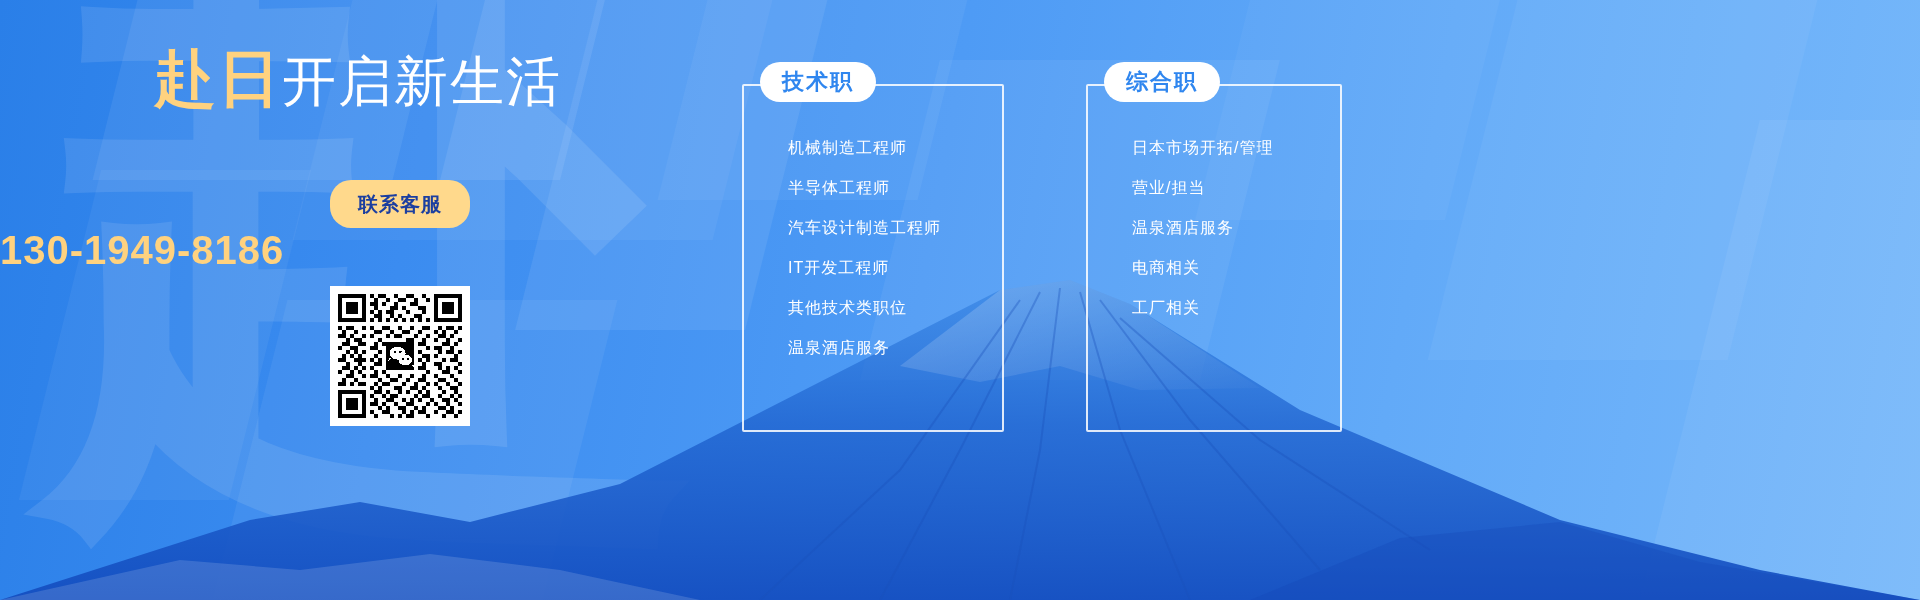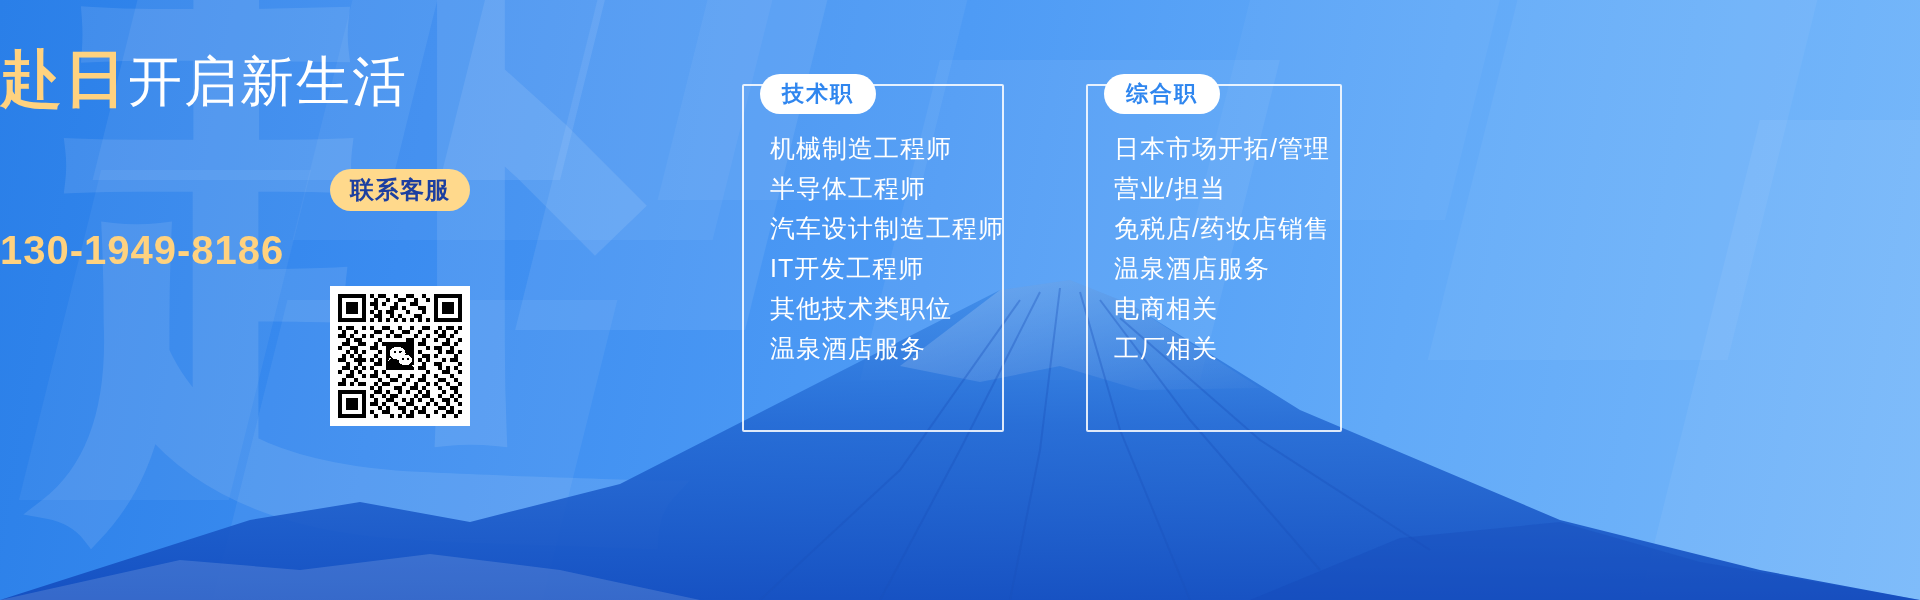--- a/index.html
+++ b/index.html
@@ -56,46 +56,47 @@
 
   
   .left-col {
     position:absolute;
     left:0; top:0;
     width:700px; height:600px;
   }
 
   .headline {
     position:absolute;
-    left:0; top:48px;
+    left:8px; top:48px;
     width:700px;
+    text-align:center;
     white-space:nowrap;
     line-height:1;
   }
   .headline .hl-gold {
     font-size:62px;
     font-weight:700;
     color:#ffd27f;
     letter-spacing:2px;
   }
   .headline .hl-white {
     font-size:54px;
     font-weight:400;
     color:#ffffff;
     letter-spacing:2px;
   }
 
   .contact-btn {
     position:absolute;
-    left:330px; top:169px;
-    width:140px; height:42px;
+    left:330px; top:180px;
+    width:140px; height:48px;
     border-radius:21px;
     background:#ffd98c;
     color:#1c3fa0;
-    font-size:24px;
+    font-size:20px;
     font-weight:700;
     letter-spacing:1px;
     display:flex;
     align-items:center;
     justify-content:center;
     cursor:pointer;
   }
 
   .phone {
     position:absolute;
@@ -122,21 +123,21 @@
 
   .panel .frame {
     position:absolute;
     left:0; top:22px;
     border:2px solid rgba(255,255,255,0.85);
     border-radius:2px;
   }
 
   .panel .badge {
     position:absolute;
-    left:18px; top:12px;
+    left:18px; top:0;
     height:40px;
     padding:0 22px;
     border-radius:20px;
     background:#ffffff;
     color:#2f86ef;
     font-size:22px;
     font-weight:700;
     letter-spacing:2px;
     display:flex;
     align-items:center;
@@ -146,25 +147,26 @@
   }
 
   .panel ul {
     position:absolute;
     left:28px; top:66px;
     list-style:none;
     z-index:2;
   }
   .panel ul li {
     color:#ffffff;
-    font-size:25px;
+    font-size:16px;
     line-height:40px;
     letter-spacing:1px;
     white-space:nowrap;
     cursor:pointer;
+    margin-left:18px;
   }
 
   
   #panel-tech { left:742px; top:62px; width:262px; }
   #panel-tech .frame { width:262px; height:348px; }
 
   
   #panel-general { left:1086px; top:62px; width:256px; }
   #panel-general .frame { width:256px; height:348px; }
 </style>
@@ -502,20 +504,19 @@
       <li>温泉酒店服务</li>
     </ul>
   </div>
 
   <div class="panel" id="panel-general">
     <div class="frame"></div>
     <div class="badge">综合职</div>
     <ul>
       <li>日本市场开拓/管理</li>
       <li>营业/担当</li>
-      <li>免税店/药妆店销售</li>
       <li>温泉酒店服务</li>
       <li>电商相关</li>
       <li>工厂相关</li>
     </ul>
   </div>
 
 </div>
 
 </body></html>

